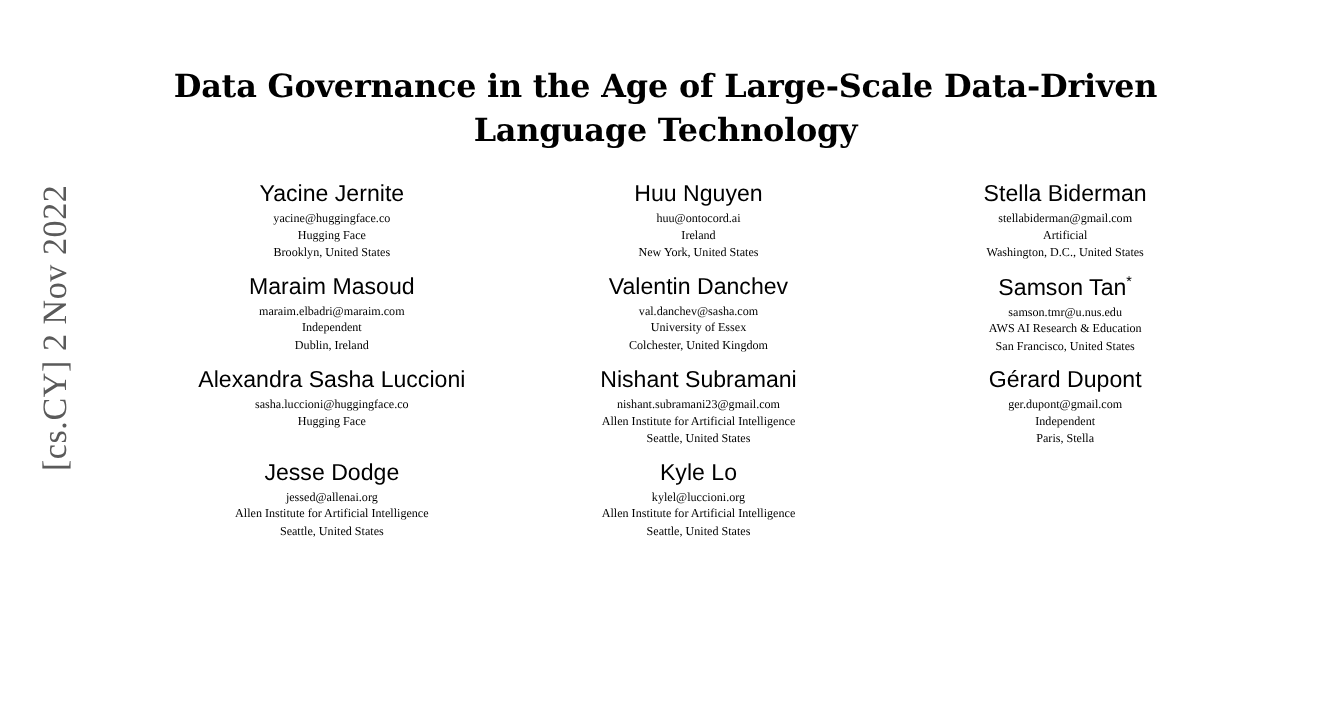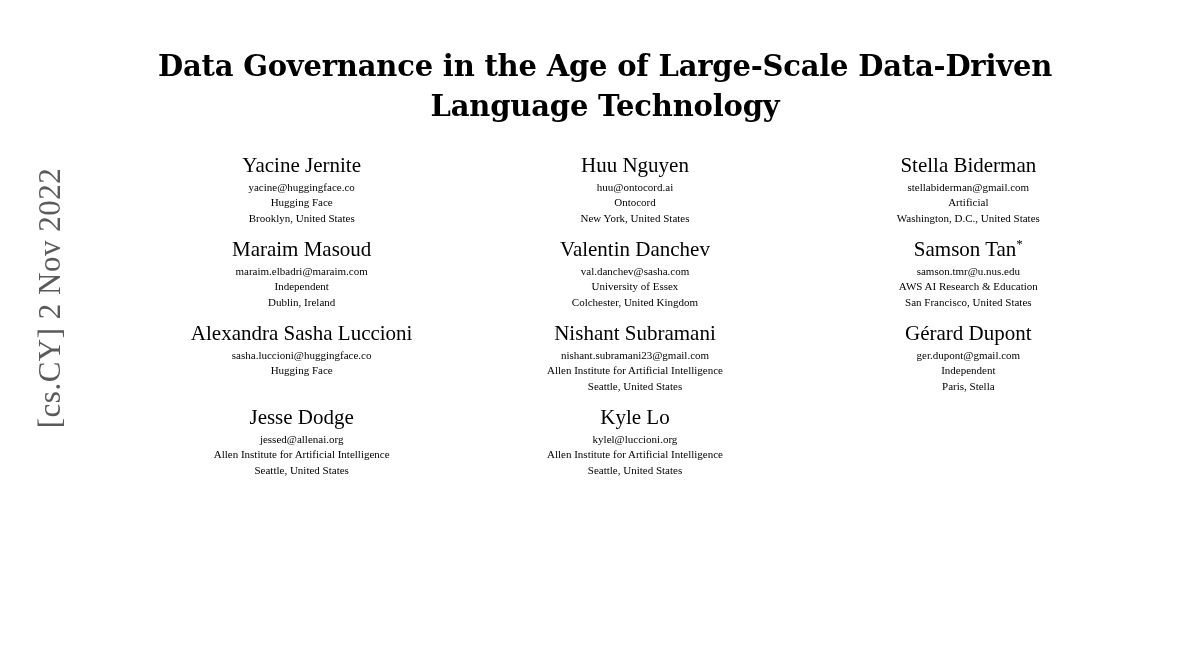--- a/index.html
+++ b/index.html
@@ -41,21 +41,21 @@
 
   .paper {
     position: absolute;
     left: 90px;
     top: 0;
     width: 1110px;
     height: 648px;
   }
 
   .title {
-    margin: 0;
+    margin: 12px;
     padding-top: 46px;
     font-family: "DejaVu Serif", "Liberation Serif", serif;
     font-weight: bold;
     font-size: 29px;
     line-height: 1.38;
     text-align: center;
     letter-spacing: -0.2px;
     width: 950px;
     margin-left: 40px;
   }
@@ -67,21 +67,21 @@
     width: 1000px;
     margin-left: 45px;
     row-gap: 10px;
   }
 
   .author {
     text-align: center;
     padding: 0 6px;
   }
   .author-name {
-    font-family: Liberation Serif, serif;
+    font-family: Liberation Sans, sans-serif;
     font-size: 21px;
     line-height: 1.28;
     margin-bottom: 1px;
   }
   .author-name .footnote {
     font-size: 13px;
     vertical-align: super;
   }
   .author-line {
     font-family: "Liberation Serif", serif;
@@ -102,21 +102,21 @@
   <div class="authors-grid" id="author-grid">
       <div class="author">
         <div class="author-name">Yacine Jernite</div>
         <div class="author-line">yacine@huggingface.co</div>
         <div class="author-line">Hugging Face</div>
         <div class="author-line">Brooklyn, United States</div>
       </div>
       <div class="author">
         <div class="author-name">Huu Nguyen</div>
         <div class="author-line">huu@ontocord.ai</div>
-        <div class="author-line">Ontocord</div>
+        <div class="author-line">Ireland</div>
         <div class="author-line">New York, United States</div>
       </div>
       <div class="author">
         <div class="author-name">Stella Biderman</div>
         <div class="author-line">stellabiderman@gmail.com</div>
         <div class="author-line">Artificial</div>
         <div class="author-line">Washington, D.C., United States</div>
       </div>
       <div class="author">
         <div class="author-name">Maraim Masoud</div>

